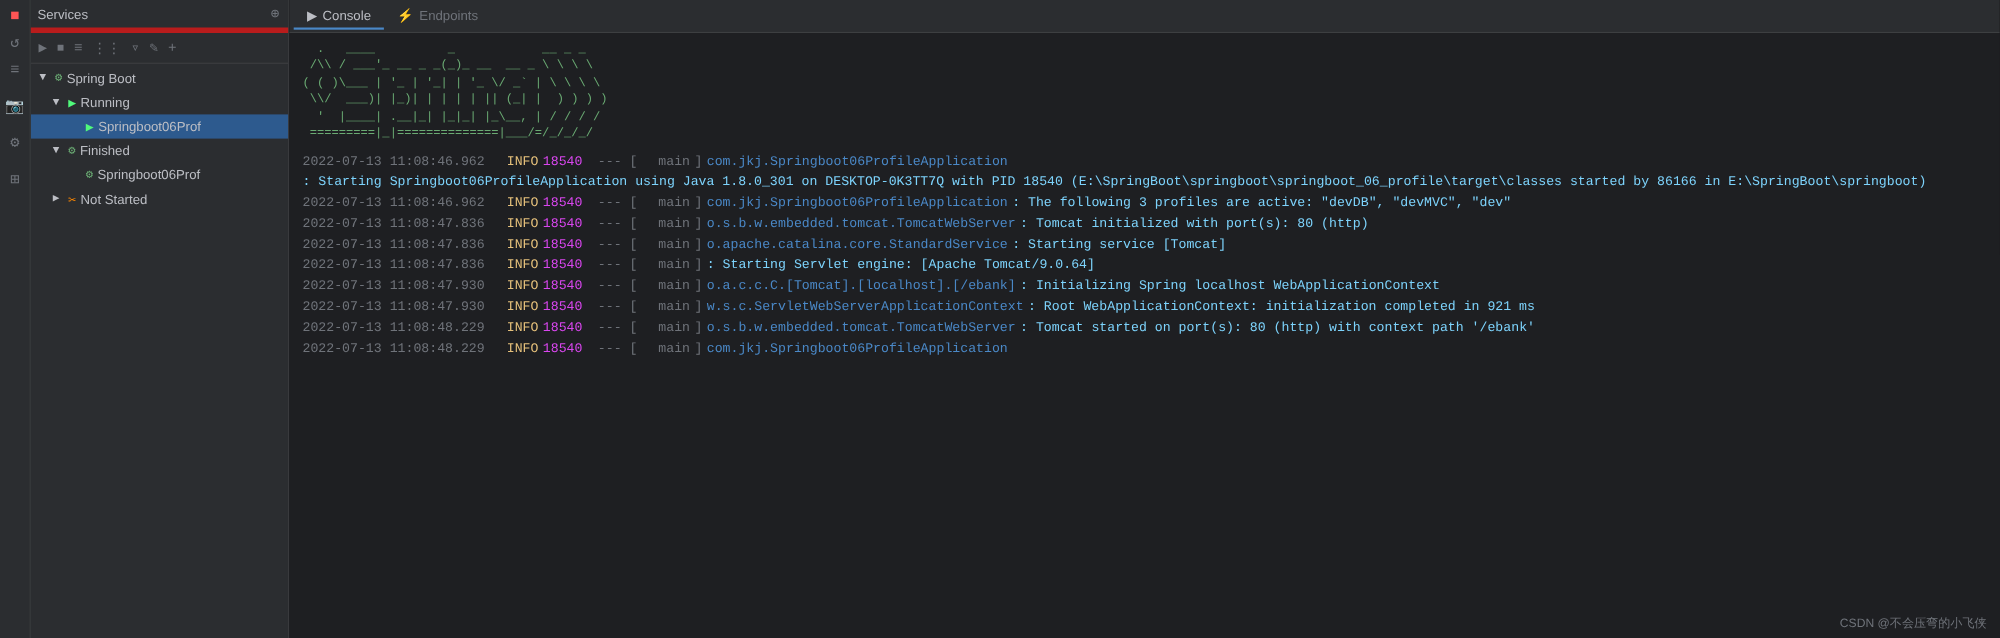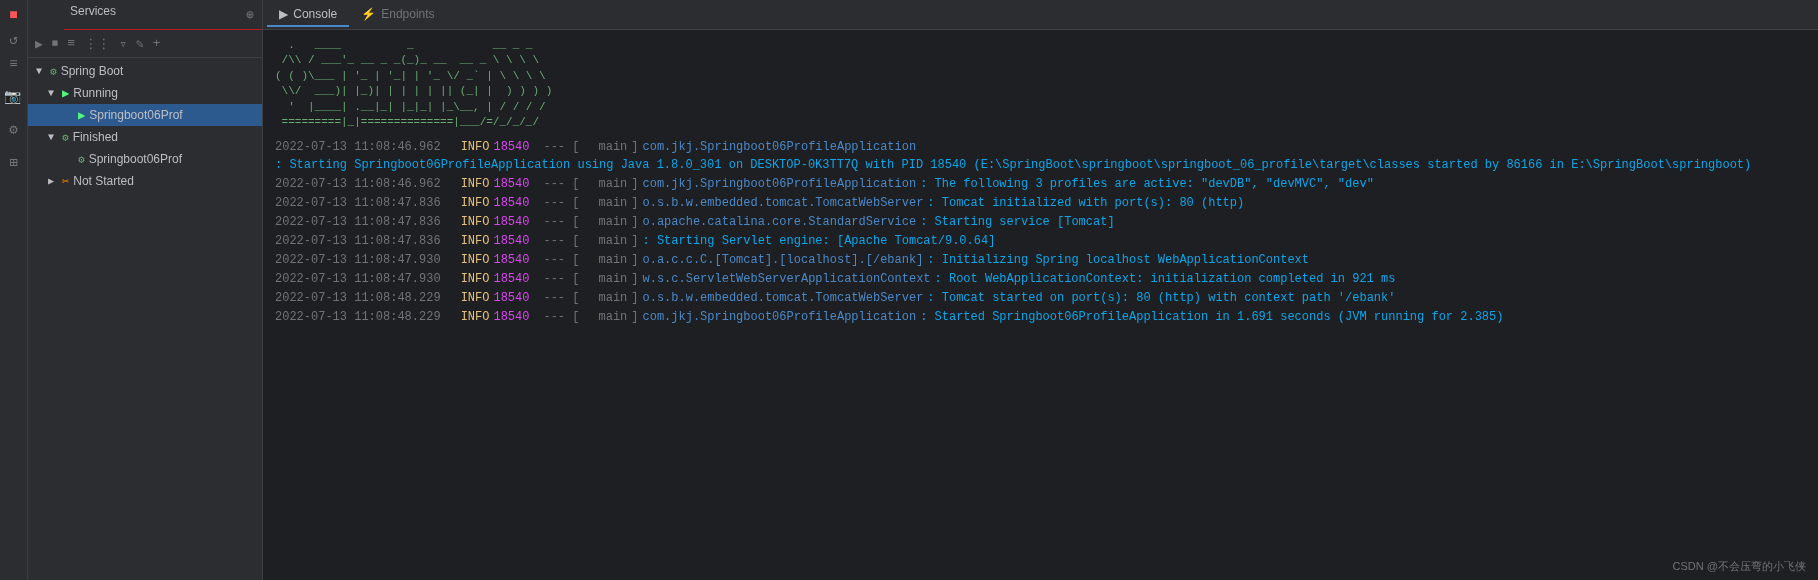--- a/index.html
+++ b/index.html
@@ -26,26 +26,26 @@
       width: 235px;
       background: #2b2d30;
       border-right: 1px solid #3d3f41;
       display: flex;
       flex-direction: column;
       flex-shrink: 0;
     }
 
     .sidebar-header {
       display: flex;
+      align-items: center;
       justify-content: space-between;
       padding: 4px 6px;
       background: #2b2d30;
-      border-bottom: 1px solid #b91c1c;
+      border-bottom: 5px solid #b91c1c;
       height: 30px;
-      margin-left: 36px;
     }
 
     .sidebar-title {
       color: #bcbec4;
       font-size: 12px;
       font-family: 'Segoe UI', sans-serif;
     }
 
     .sidebar-header-icons {
       display: flex;
@@ -197,21 +197,21 @@
       font-size: 12px;
       line-height: 1.5;
     }
 
     .log-timestamp { color: #6f737a; margin-right: 20px; white-space: nowrap; }
     .log-level-info { color: #e5c07b; margin-right: 4px; }
     .log-pid { color: #d946ef; margin-right: 14px; }
     .log-separator { color: #6f737a; margin-right: 4px; }
     .log-thread { color: #6f737a; margin-right: 4px; white-space: nowrap; margin-left: 15px; }
     .log-class { color: #4a88c7; margin-right: 4px; }
-    .log-message { color: #0ea5e9; }
+    .log-message { color: #7dd3fc; }
 
     .watermark {
       position: fixed;
       bottom: 6px;
       right: 12px;
       color: #6f737a;
       font-size: 11px;
       font-family: 'Segoe UI', sans-serif;
     }
 
@@ -398,20 +398,19 @@
             <span class="log-message"> : Tomcat started on port(s): 80 (http) with context path '/ebank'</span>
           </div>
           <div class="log-line">
             <span class="log-timestamp">2022-07-13 11:08:48.229</span>
             <span class="log-level-info"> INFO </span>
             <span class="log-pid">18540</span>
             <span class="log-separator"> --- [</span>
             <span class="log-thread">main</span>
             <span class="log-separator">] </span>
             <span class="log-class">com.jkj.Springboot06ProfileApplication</span>
-            <span class="log-message"> : Started Springboot06ProfileApplication in 1.691 seconds (JVM running for 2.385)</span>
           </div>
         </div>
     </div>
   </div>
 </div>
 
 <div class="watermark">CSDN @不会压弯的小飞侠</div>
 
 </body></html>

